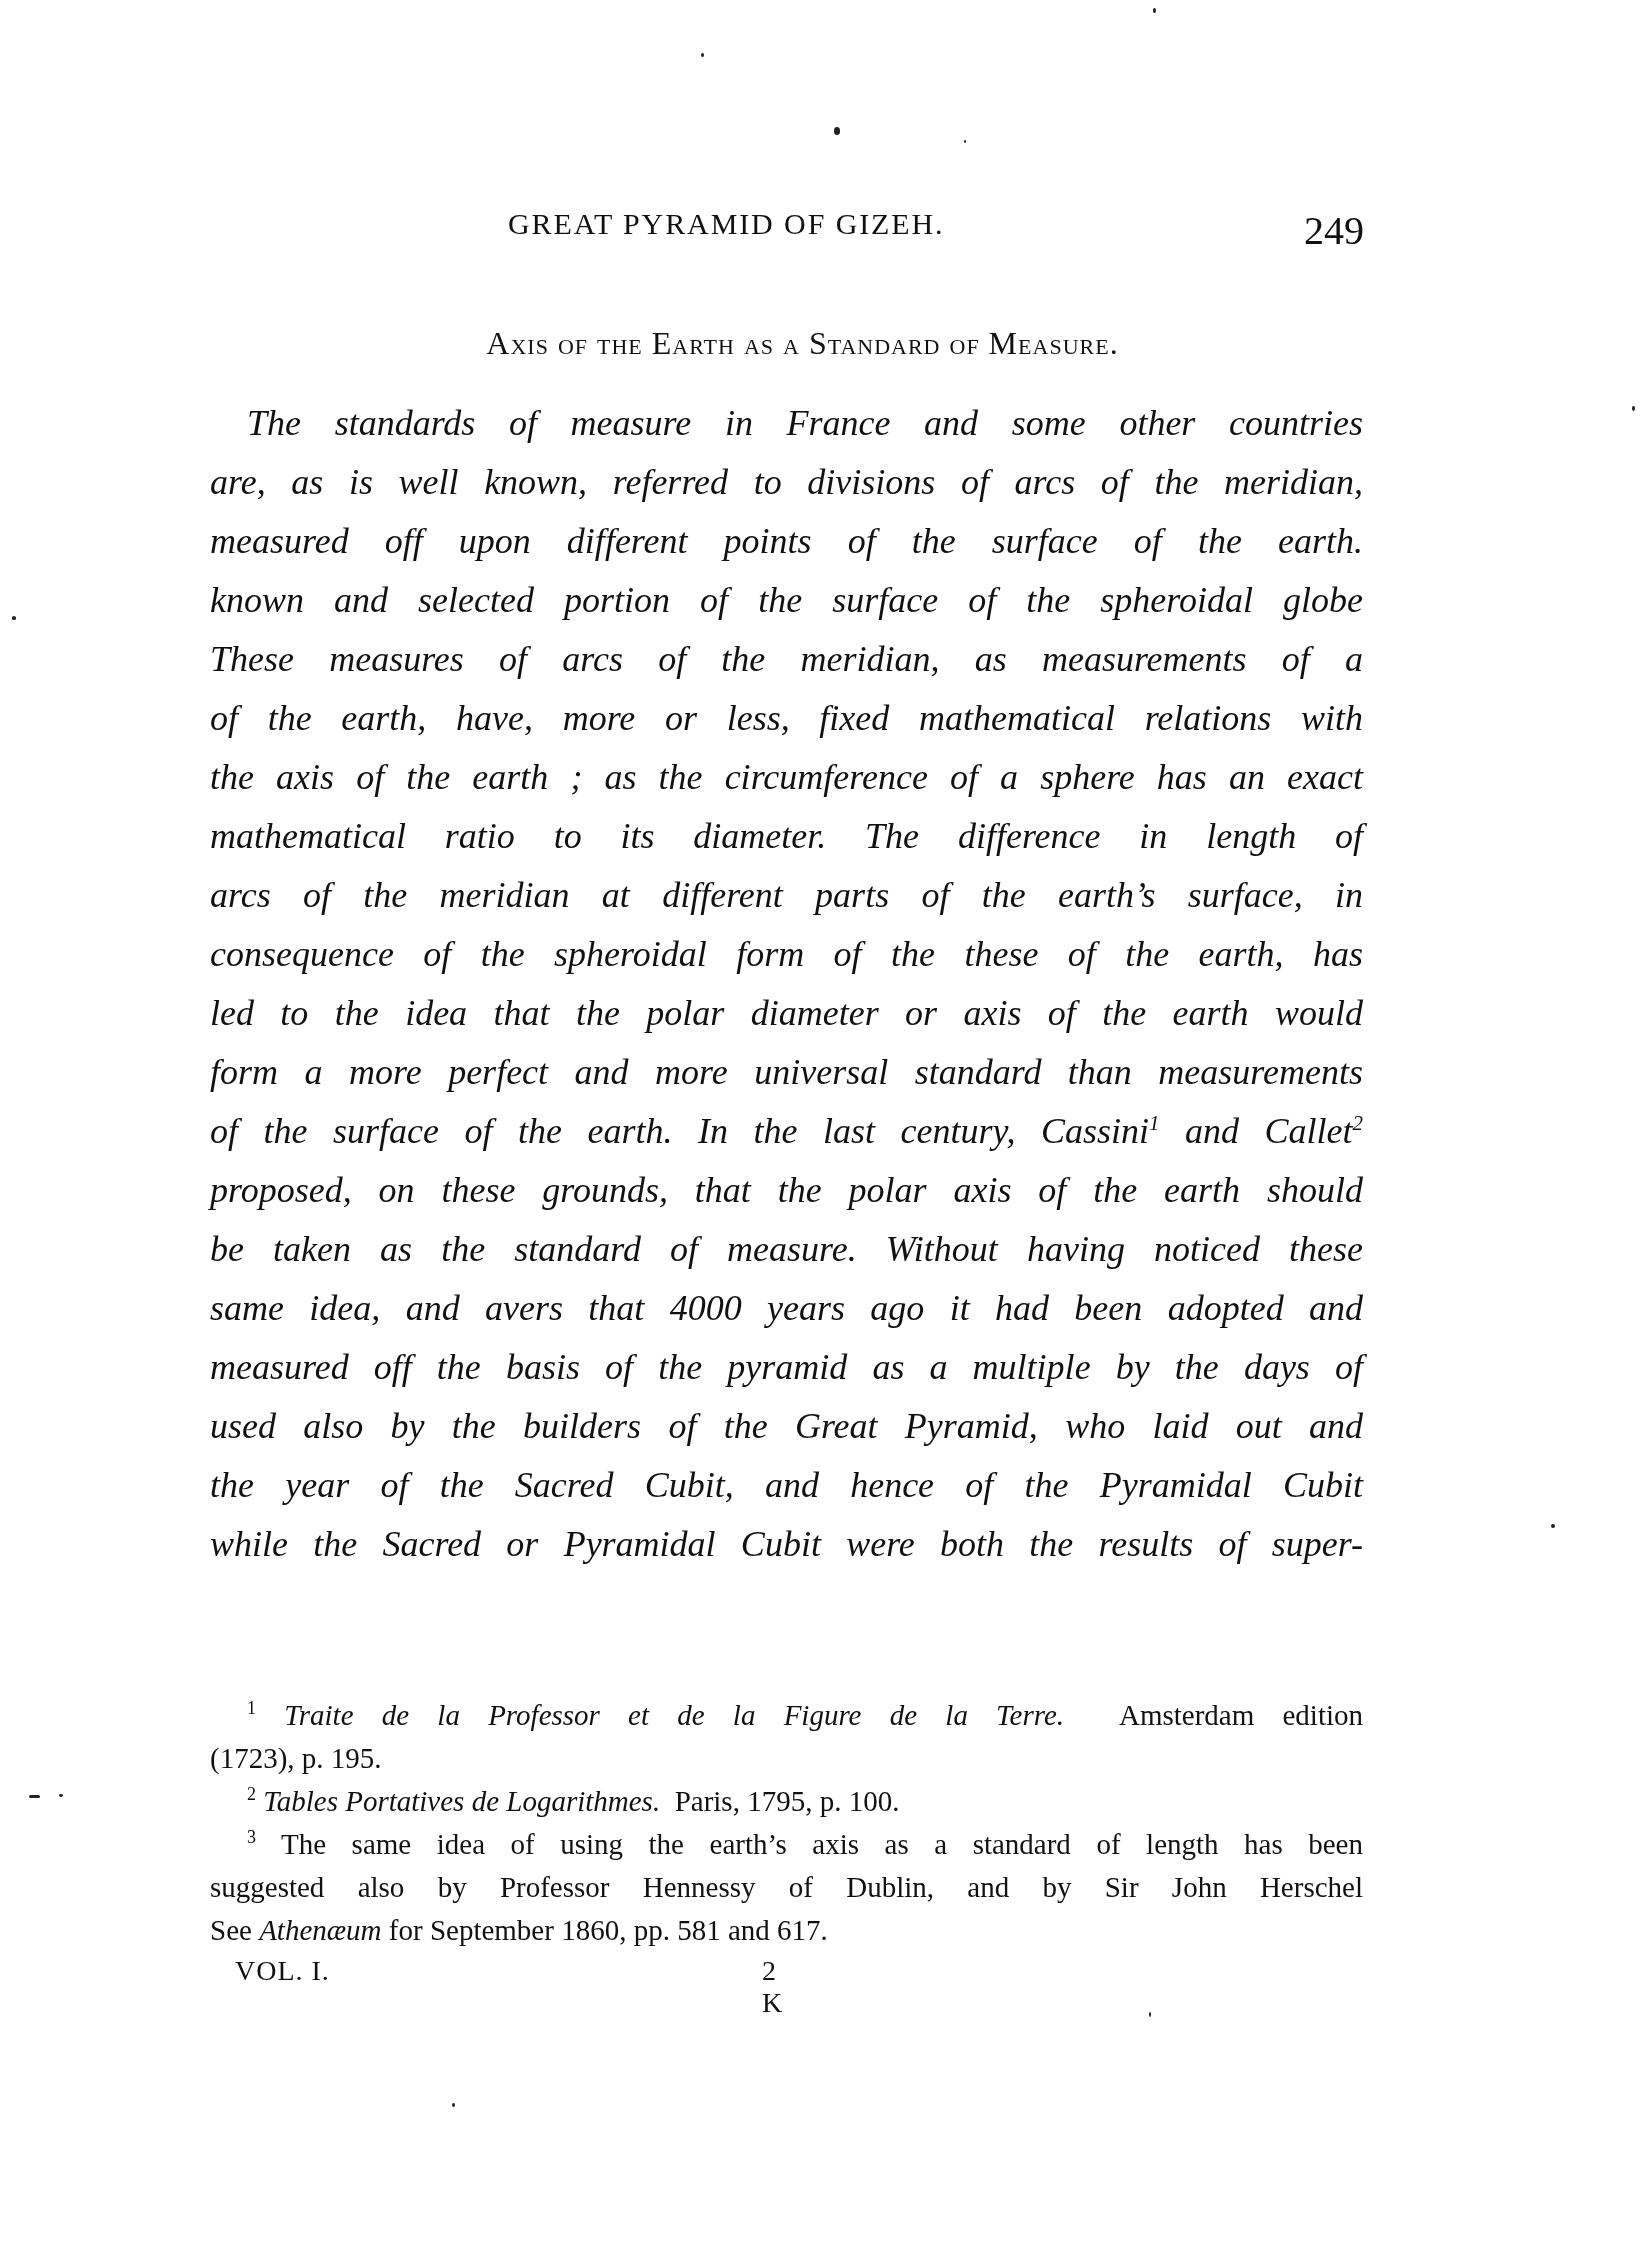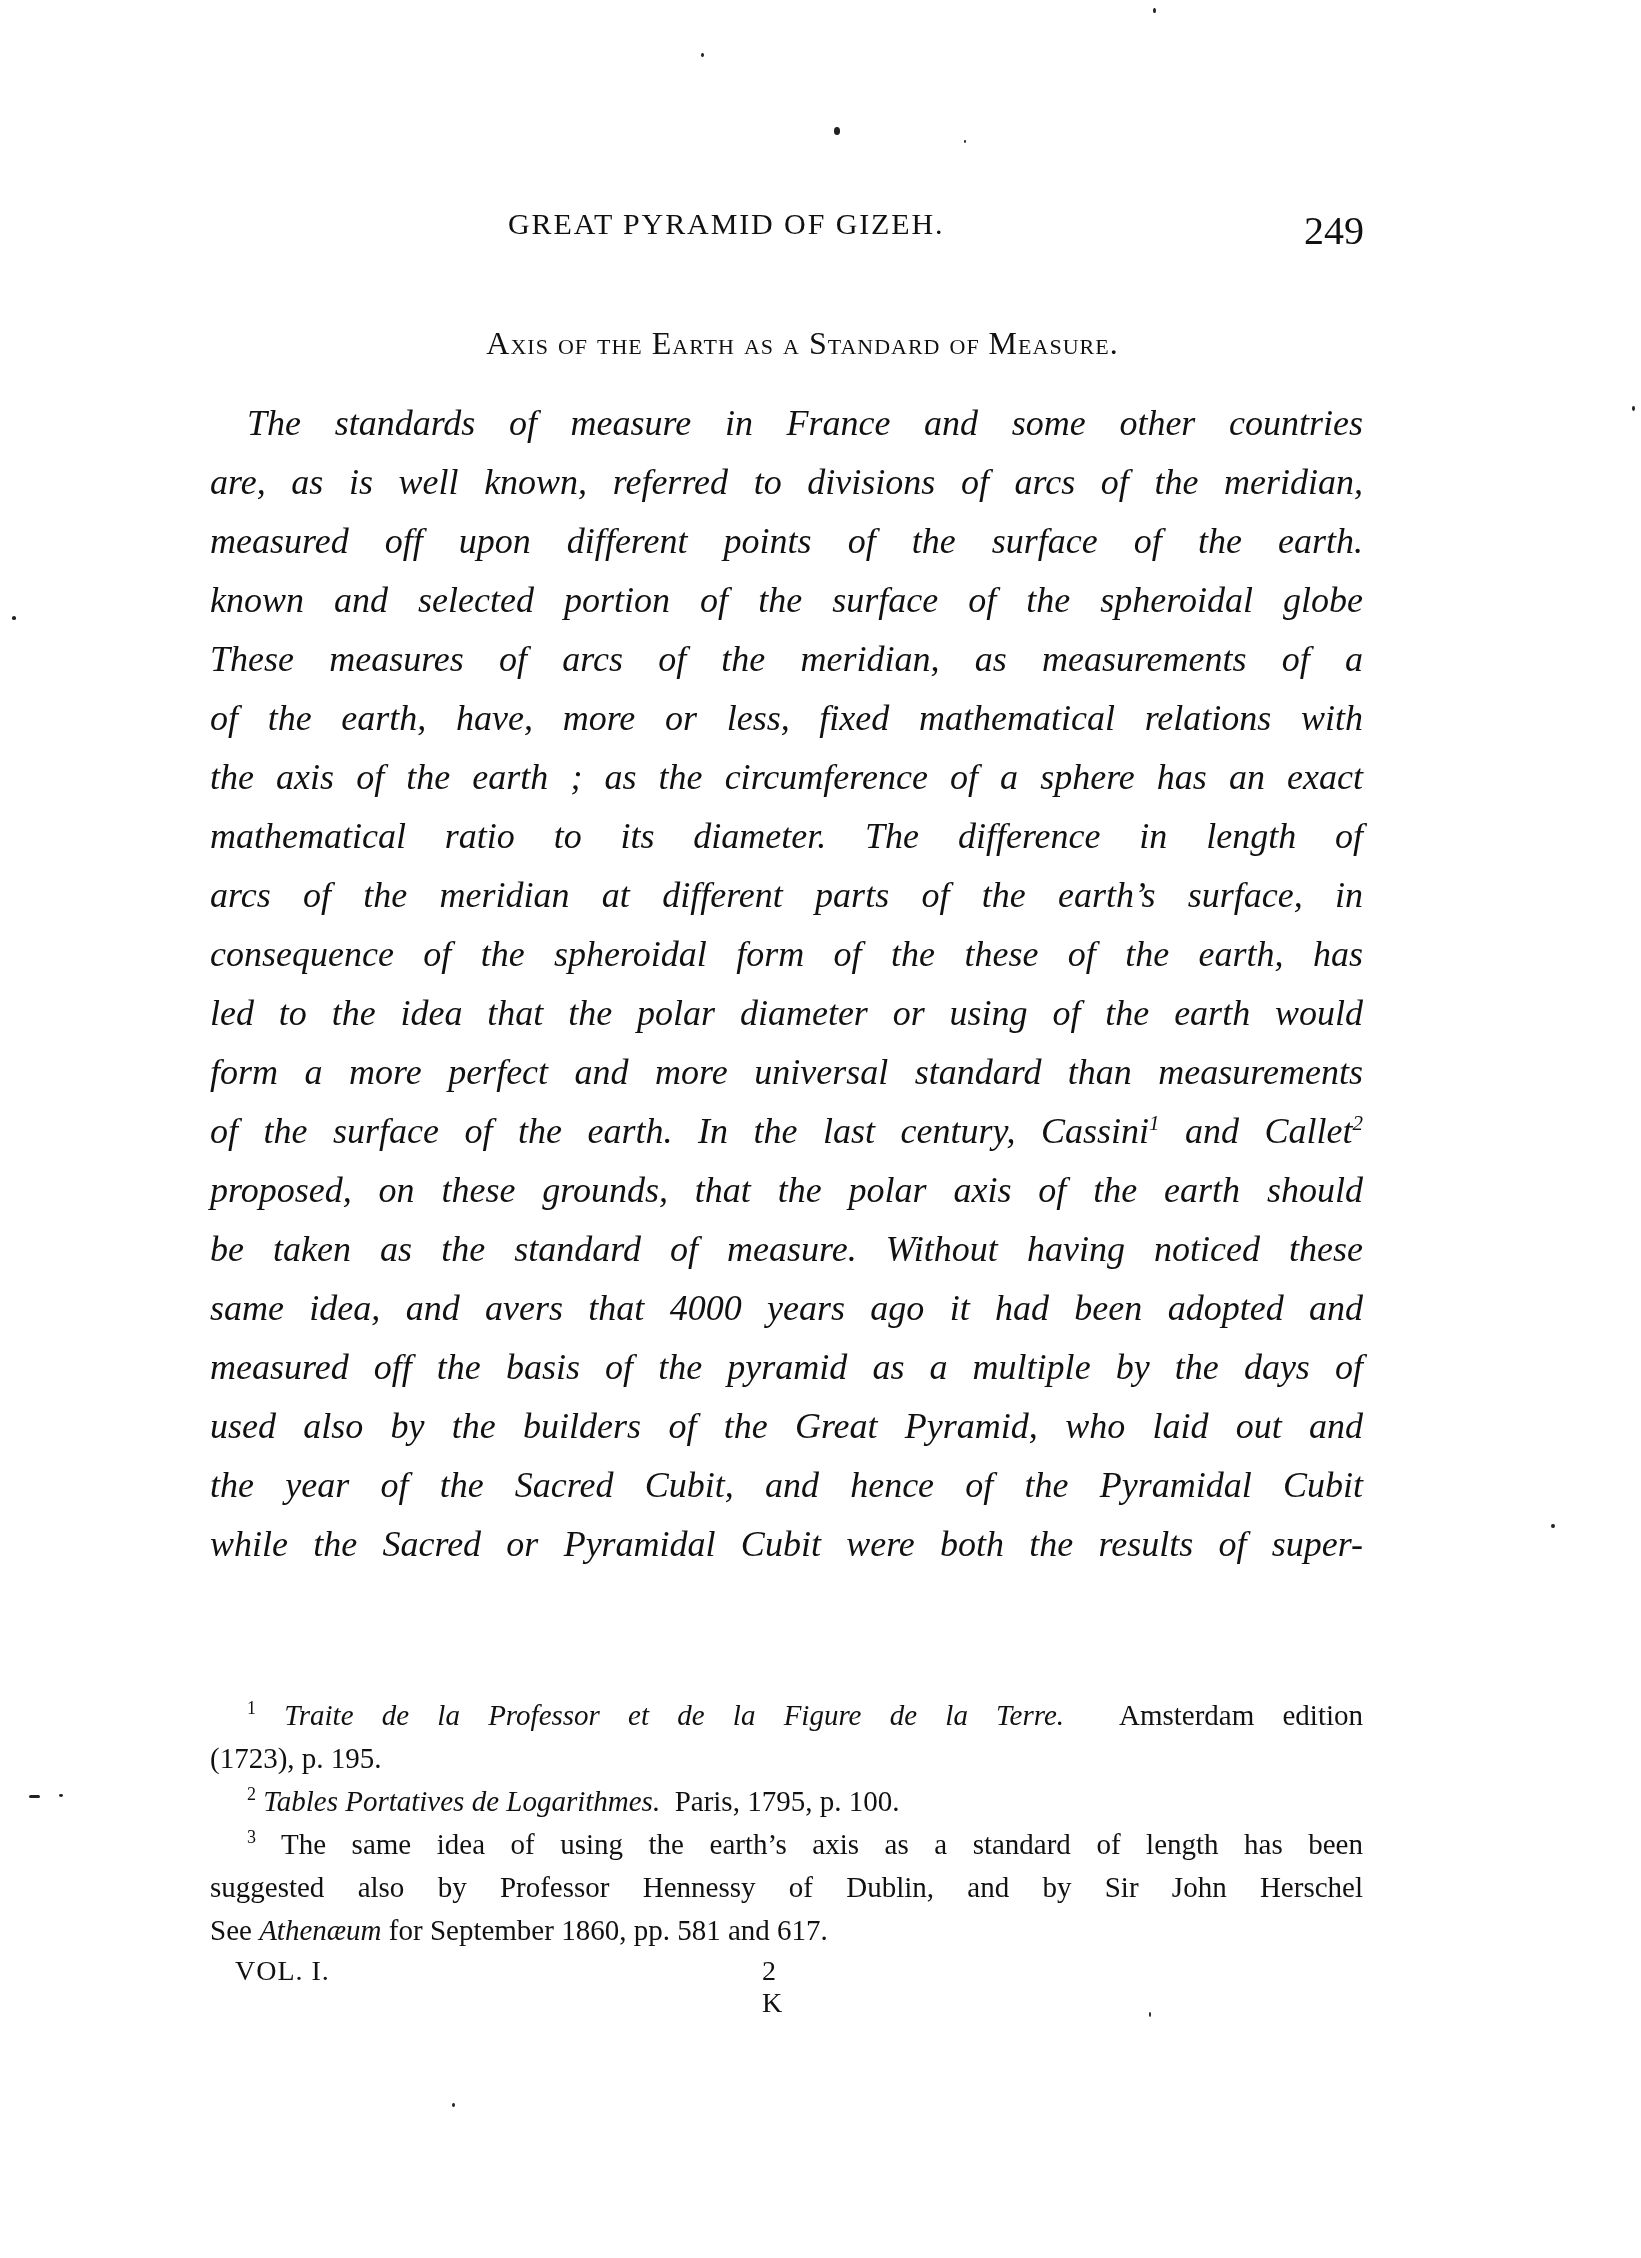--- a/index.html
+++ b/index.html
@@ -51,21 +51,21 @@
   <span class="body-line indent">The standards of measure in France and some other countries</span>
   <span class="body-line">are, as is well known, referred to divisions of arcs of the meridian,</span>
   <span class="body-line">measured off upon different points of the surface of the earth.</span>
   <span class="body-line">known and selected portion of the surface of the spheroidal globe</span>
   <span class="body-line">These measures of arcs of the meridian, as measurements of a</span>
   <span class="body-line">of the earth, have, more or less, fixed mathematical relations with</span>
   <span class="body-line">the axis of the earth ; as the circumference of a sphere has an exact</span>
   <span class="body-line">mathematical ratio to its diameter.  The difference in length of</span>
   <span class="body-line">arcs of the meridian at different parts of the earth’s surface, in</span>
   <span class="body-line">consequence of the spheroidal form of the these of the earth, has</span>
-  <span class="body-line">led to the idea that the polar diameter or using of the earth would</span>
+  <span class="body-line">led to the idea that the polar diameter or axis of the earth would</span>
   <span class="body-line">form a more perfect and more universal standard than measurements</span>
   <span class="body-line"><span>of the surface of the earth.  In the last century, Cassini</span><sup>1</sup><span> and Callet</span><sup>2</sup></span>
   <span class="body-line">proposed, on these grounds, that the polar axis of the earth should</span>
   <span class="body-line">be taken as the standard of measure.  Without having noticed these</span>
   <span class="body-line">same idea, and avers that 4000 years ago it had been adopted and</span>
   <span class="body-line">measured off the basis of the pyramid as a multiple by the days of</span>
   <span class="body-line">used also by the builders of the Great Pyramid, who laid out and</span>
   <span class="body-line">the year of the Sacred Cubit, and hence of the Pyramidal Cubit</span>
   <span class="body-line last">while the Sacred or Pyramidal Cubit were both the results of super-</span>
 </div>

